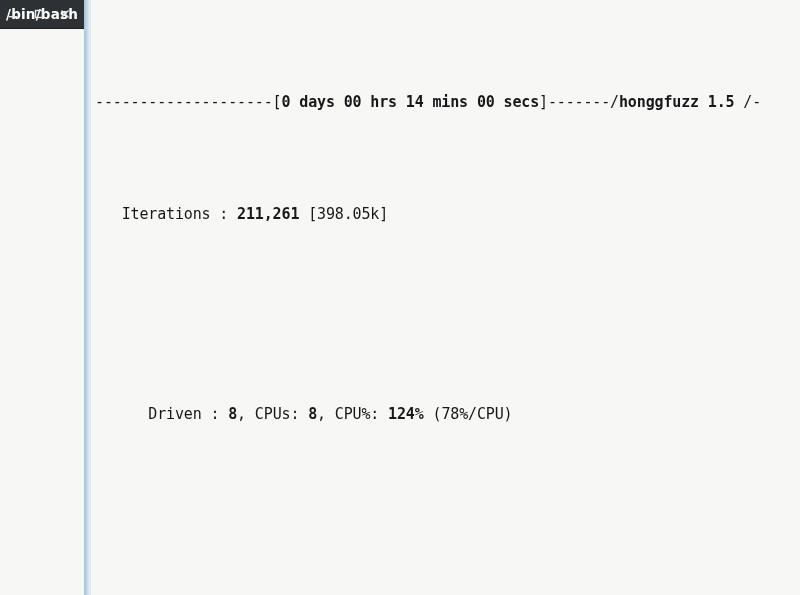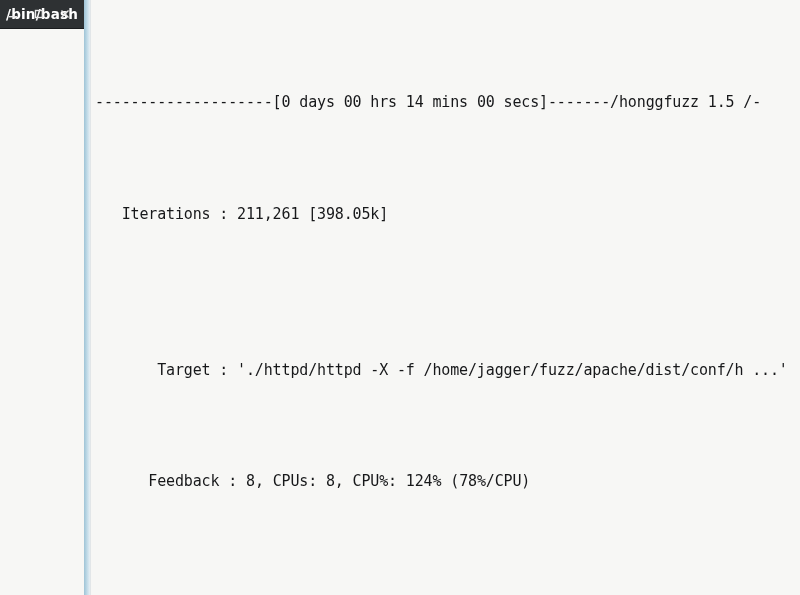--- a/index.html
+++ b/index.html
@@ -83,21 +83,21 @@
     padding: 2px 0 0 4px;
     font-family: "DejaVu Sans Mono", "Liberation Mono", monospace;
     font-size: 15px;
     line-height: 22.3px;
     color: #17181a;
     white-space: pre;
     overflow: hidden;
     letter-spacing: -0.15px;
   }
   .line { height: 22.3px; }
-  .b   { font-weight: normal; }
+  .b   { font-weight: bold; }
 </style>
 </head>
 <body>
 
 <div class="window">
 
   <div class="titlebar">
     <div class="titlebar-title">/bin/bash</div>
     <div class="titlebar-buttons">
       <div class="tb-btn">
@@ -124,24 +124,23 @@
 
       
       <div class="line"><span>--------------------[</span><span class="b">0 days 00 hrs 14 mins 00 secs</span><span>]-------/</span><span class="b">honggfuzz</span><span> </span><span class="b">1.5</span><span> </span><span>/-</span></div>
 
       
       <div class="line"><span>   Iterations : </span><span class="b">211,261</span><span> [398.05k]</span></div>
 
       
 
       
-      <div class="line"><span>       Target : </span><span>'./httpd/httpd -X -f /home/jagger/fuzz/apache/dist/conf/h ...'</span></div>
 
       
-      <div class="line"><span>      Feedback : </span><span class="b">8</span><span>, CPUs: </span><span class="b">8</span><span>, CPU%: </span><span class="b">124%</span><span> (78%/CPU)</span></div>
+      <div class="line"><span>      Driven : </span><span class="b">8</span><span>, CPUs: </span><span class="b">8</span><span>, CPU%: </span><span class="b">124%</span><span> (78%/CPU)</span></div>
 
       
       
 
       
       
 
       
       
 

